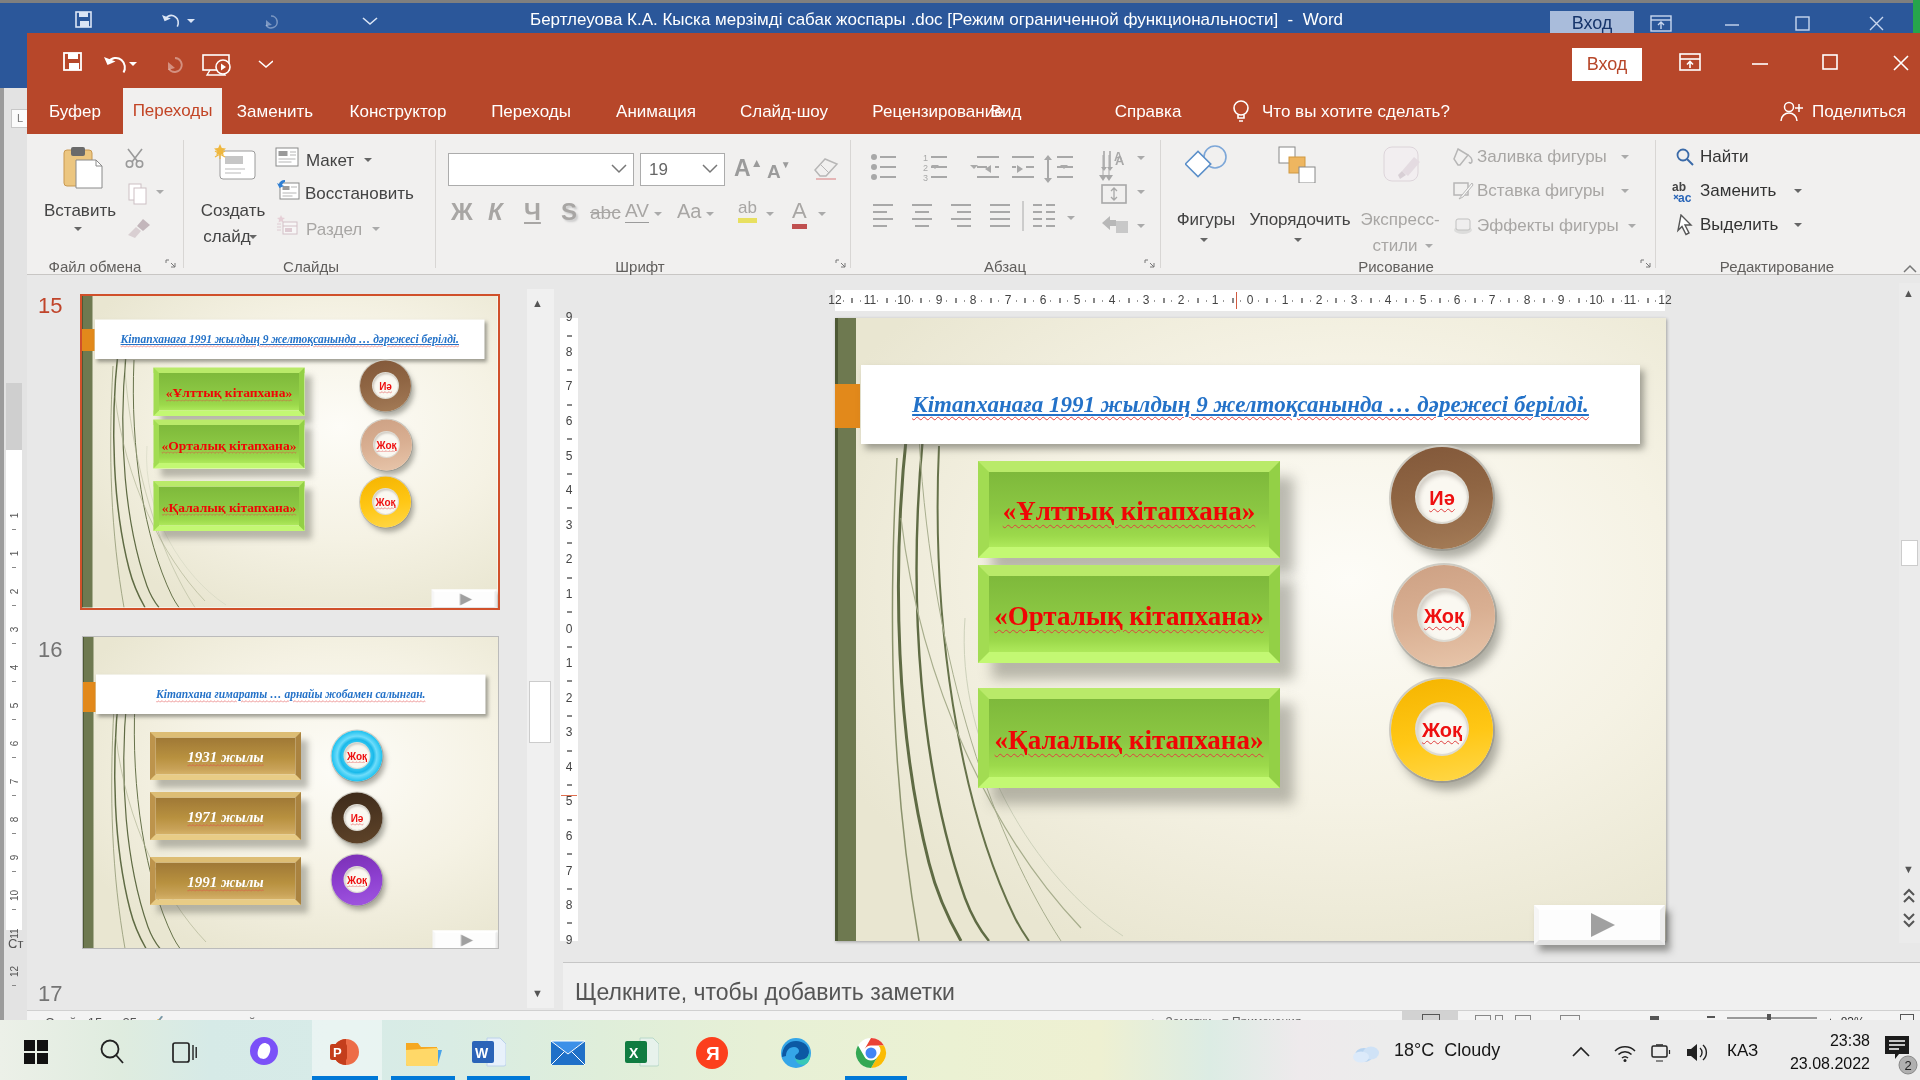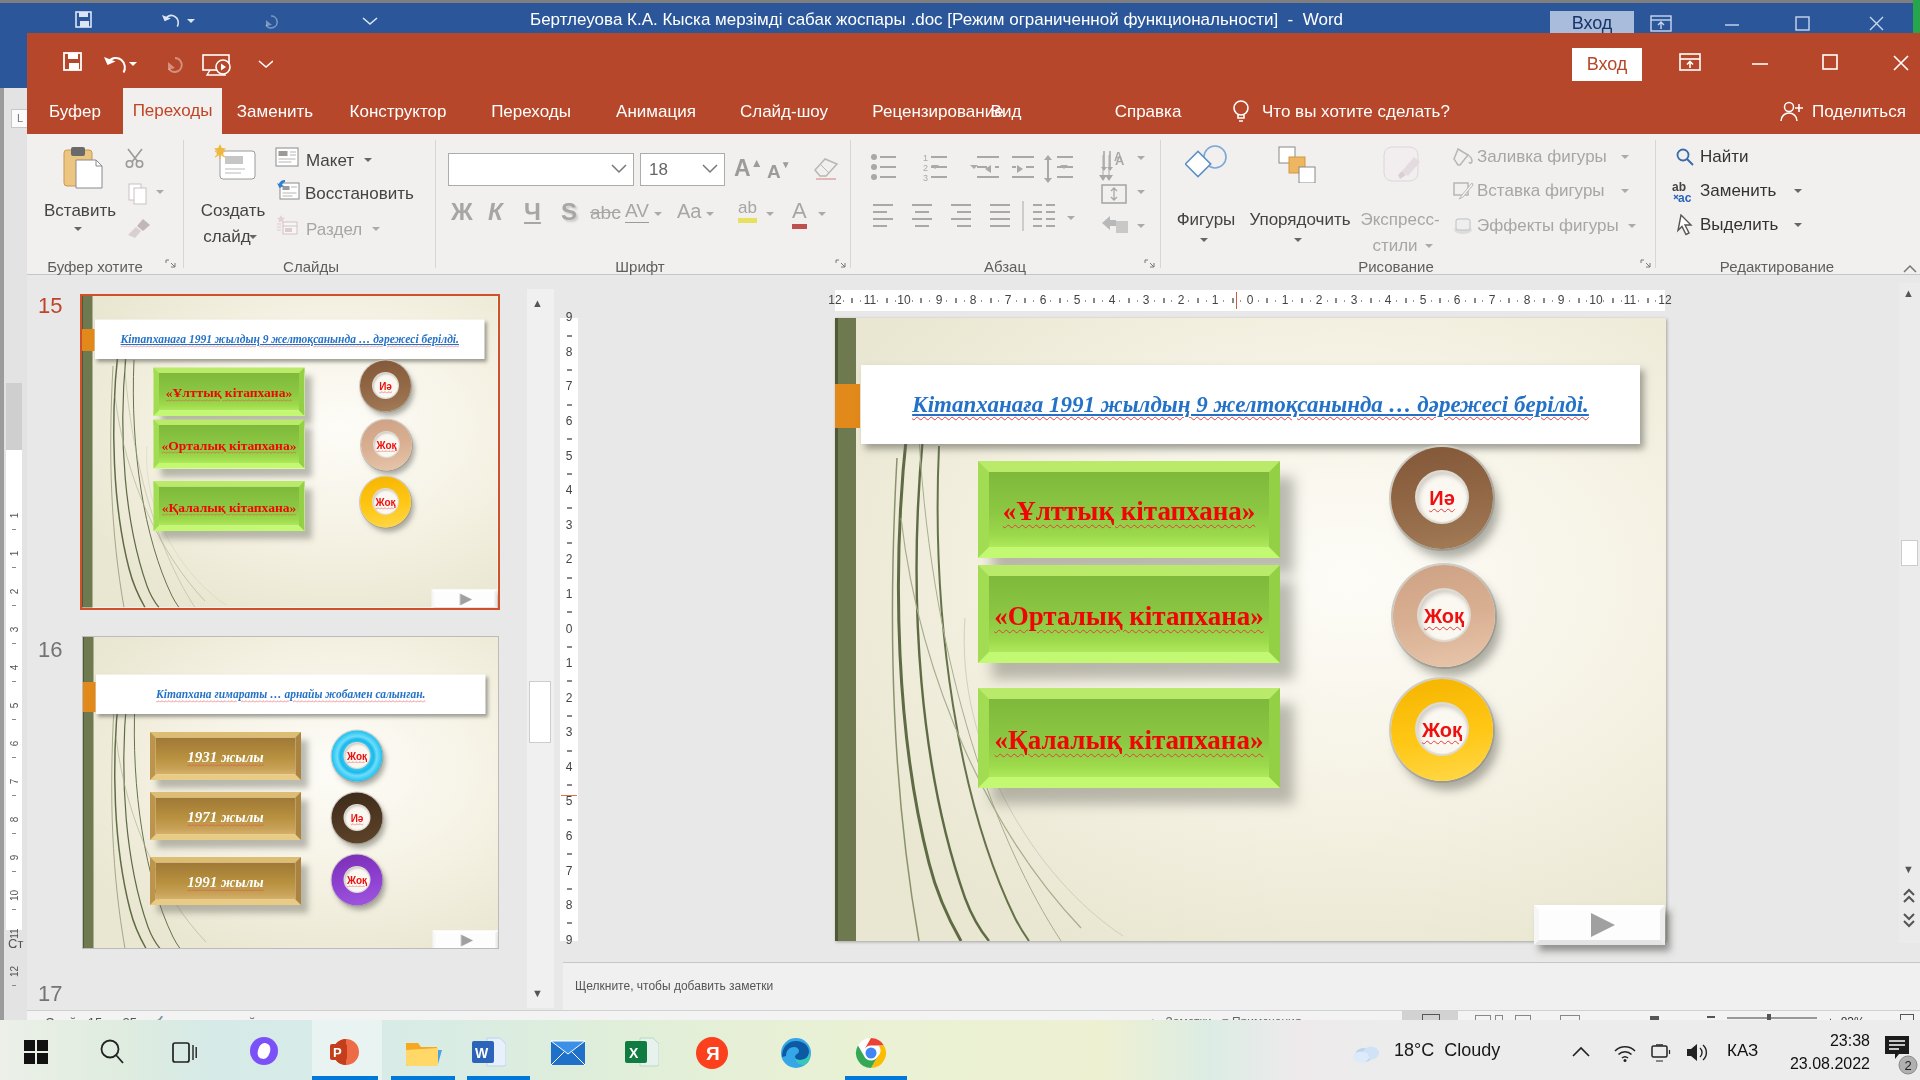--- a/index.html
+++ b/index.html
@@ -209,21 +209,21 @@
         <g fill="#fff" stroke="#cdbfc4">
           <rect x="2" y="2" width="12" height="16"></rect>
           <rect x="7" y="6" width="12" height="16"></rect>
         </g>
       </svg>
     <div class="dd ddg a" style="left:129px;top:56px"></div>
     <svg class="a" style="left:99px;top:81px" width="26" height="24" viewBox="0 0 26 24">
         <path d="M2 20l8-8 5 4-6 7z" fill="#d9cfd2"></path>
         <path d="M11 11l6-7 7 6-7 6z" fill="#c3b6bb"></path>
       </svg>
-    <div class="glabel a" style="left:68px;transform:translateX(-50%)">Буфер хотите</div>
+    <div class="glabel a" style="left:68px;transform:translateX(-50%)">Файл обмена</div>
     <svg class="a" style="left:138px;top:125px" width="11" height="11" viewBox="0 0 11 11">
         <g stroke="#777" fill="none">
           <path d="M1 4V1h3M6 4l4 4M10 4v4h-4"></path>
         </g>
       </svg>
     <div class="gsep a" style="left:156px"></div>
 
     <svg class="a" style="left:185px;top:9px" width="44" height="42" viewBox="0 0 44 42">
       <rect x="8" y="8" width="35" height="28" rx="3" fill="#fff" stroke="#9a9a9a"></rect>
       <rect x="13" y="13" width="18" height="8" fill="#c6c6c6"></rect>
@@ -258,21 +258,21 @@
       </svg>
     <div class="gtext gray a" style="left:279px;top:86px">Раздел</div>
       <div class="dd ddg a" style="left:345px;top:93px"></div>
     <div class="glabel a" style="left:284px;transform:translateX(-50%)">Слайды</div>
     <div class="gsep a" style="left:408px"></div>
 
     <div class="a" style="left:421px;top:19px;width:186px;height:33px;background:#fff;border:1px solid #acacac"></div>
     <svg class="a" style="left:584px;top:30px" width="16" height="10" viewBox="0 0 16 10">
         <path d="M1 1l7 7 7-7" fill="none" stroke="#777" stroke-width="1.5"></path>
       </svg>
-    <div class="a" style="left:613px;top:19px;width:85px;height:33px;background:#fff;border:1px solid #acacac;color:#666;font-size:17px;line-height:31px;text-indent:8px">18</div>
+    <div class="a" style="left:613px;top:19px;width:85px;height:33px;background:#fff;border:1px solid #acacac;color:#666;font-size:17px;line-height:31px;text-indent:8px">19</div>
     <svg class="a" style="left:675px;top:30px" width="16" height="10" viewBox="0 0 16 10">
         <path d="M1 1l7 7 7-7" fill="none" stroke="#777" stroke-width="1.5"></path>
       </svg>
     <div class="a" style="left:707px;top:21px;color:#9b9b9b;font-size:23px;font-weight:bold">A<span style="font-size:12px;vertical-align:9px">▲</span></div>
     <div class="a" style="left:740px;top:25px;color:#9b9b9b;font-size:19px;font-weight:bold">A<span style="font-size:10px;vertical-align:10px">▼</span></div>
     <svg class="a" style="left:786px;top:23px;opacity:.55" width="26" height="24" viewBox="0 0 26 24">
         <path d="M12 2L2 13l5 6h6l11-12z" fill="none" stroke="#888" stroke-width="1.5"></path>
         <path d="M8 8l8 8" stroke="#888"></path>
         <path d="M3 22h20" stroke="#d88" stroke-width="2"></path>
       </svg>
@@ -726,21 +726,21 @@
           </g>
         </svg>
       <svg class="a" style="left:3px;top:628px" width="14" height="18" viewBox="0 0 14 18">
           <g fill="none" stroke="#555" stroke-width="2">
             <path d="M2 3l5 5 5-5M2 10l5 5 5-5"></path>
           </g>
         </svg>
     </div>
   </div>
   <div id="notes" class="a">
-      <div class="a" style="left:12px;top:16px;color:#555;font-size:12px">Щелкните, чтобы добавить заметки</div>
+      <div class="a" style="left:12px;top:16px;color:#555;font-size:23px">Щелкните, чтобы добавить заметки</div>
     </div>
   <div id="status" class="a" style="overflow:hidden">
     <div class="a" style="left:18px;top:4px;font-size:13px;color:#555">Слайд 15 из 25&nbsp;&nbsp;&nbsp;&nbsp;✍&nbsp;&nbsp;&nbsp;&nbsp;&nbsp;&nbsp;&nbsp;&nbsp;казахский</div>
     <div class="a" style="left:1120px;top:4px;font-size:12px;color:#666">▲&nbsp;&nbsp;Заметки&nbsp;&nbsp;&nbsp;■&nbsp;Примечания</div>
     <div class="a" style="left:1375px;top:0;width:56px;height:11px;background:#d2d2d2"></div>
     <div class="a" style="left:1395px;top:3px;width:18px;height:12px;border:1px solid #555"></div>
     <div class="a" style="left:1448px;top:4px;width:16px;height:11px;border:1px solid #888"></div>
     <div class="a" style="left:1468px;top:4px;width:8px;height:11px;border:1px solid #888"></div>
     <div class="a" style="left:1488px;top:4px;width:16px;height:11px;border:1px solid #888"></div>
     <div class="a" style="left:1533px;top:4px;width:20px;height:11px;border:1px solid #888"></div>

